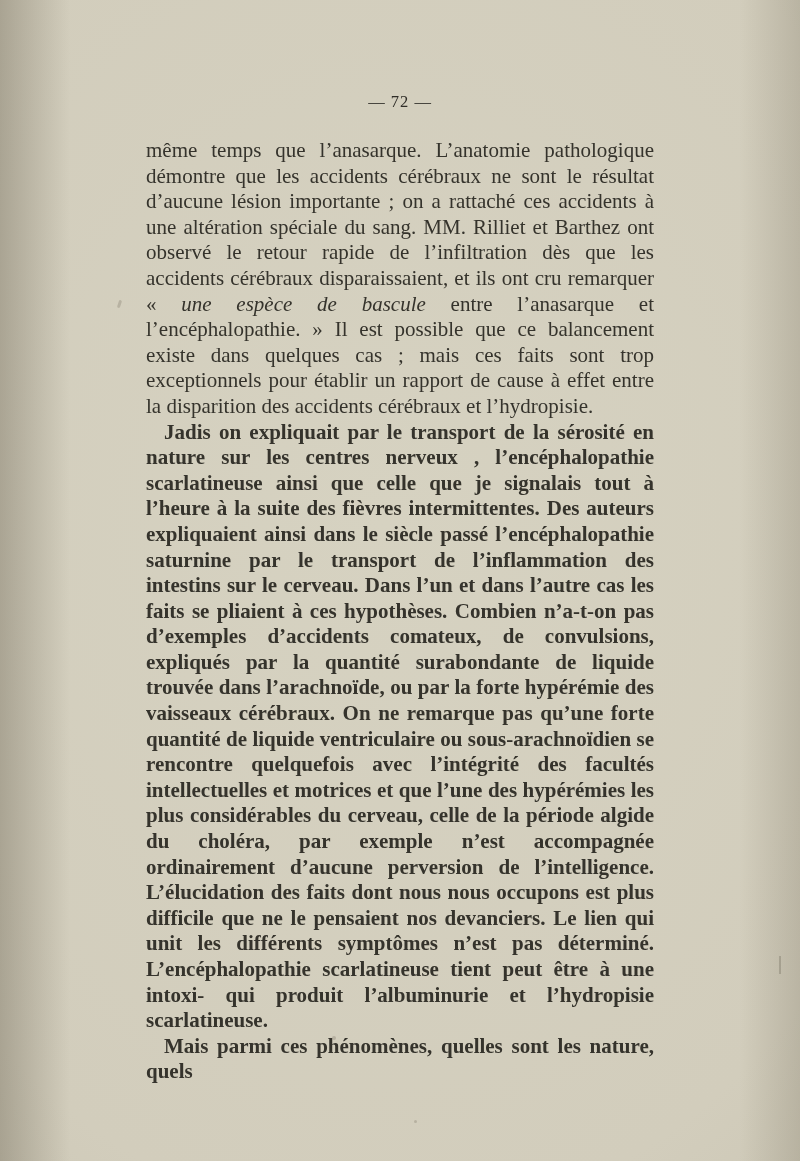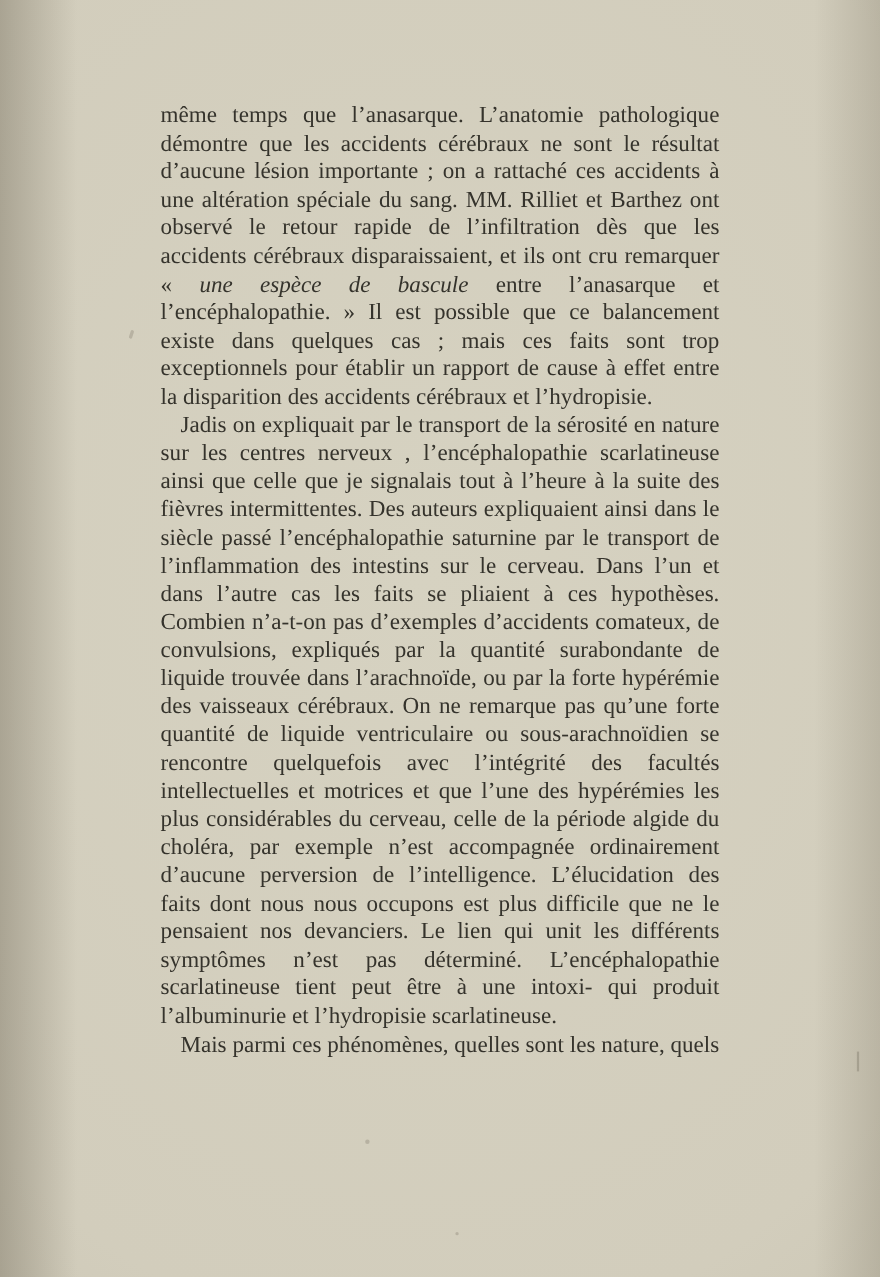--- a/index.html
+++ b/index.html
@@ -60,20 +60,21 @@
     margin: 0;
     font-size: 21px;
     line-height: 25.6px;
     color: #35332c;
     text-align: justify;
     text-justify: inter-word;
     font-family: "Liberation Serif", serif;
   }
   p.body-par.indent {
     text-indent: 18px;
+    font-weight: bold;
   }
   .it {
     font-style: italic;
   }
   
   .fade1 { color: #3a372f; }
   .fade2 { color: #44413a; }
 
   
   .ghost {
@@ -101,20 +102,21 @@
     pointer-events: none;
   }
 </style>
 </head>
 <body>
 
 <div class="page">
 
   <div class="text-block">
 
+    <div class="page-number">— 72 —</div>
 
     <p class="body-par" id="par-1">
       <span>même temps que l’anasarque. L’anatomie pathologique démontre que les accidents cérébraux ne sont le résultat d’aucune lésion importante ; on a rattaché ces accidents à une altération spéciale du sang. MM. Rilliet et Barthez ont observé le retour rapide de l’infiltration dès que les accidents cérébraux disparaissaient, et ils ont cru remarquer « </span><span class="it">une espèce de bascule</span><span> entre l’anasarque et l’encéphalopathie. » Il est possible que ce balancement existe dans quelques cas ; mais ces faits sont trop exceptionnels pour établir un rapport de cause à effet entre la disparition des accidents cérébraux et l’hydropisie.</span>
     </p>
 
     <p class="body-par indent fade1" id="par-2">
       <span>Jadis on expliquait par le transport de la sérosité en nature sur les centres nerveux , l’encéphalopathie scarlatineuse ainsi que celle que je signalais tout à l’heure à la suite des fièvres intermittentes. Des auteurs expliquaient ainsi dans le siècle passé l’encéphalopathie saturnine par le transport de l’inflammation des intestins sur le cerveau. Dans l’un et dans l’autre cas les faits se pliaient à ces hypothèses. Combien n’a-t-on pas d’exemples d’accidents comateux, de convulsions, expliqués par la quantité surabondante de liquide trouvée dans l’arachnoïde, ou par la forte hypérémie des vaisseaux cérébraux. On ne remarque pas qu’une forte quantité de liquide ventriculaire ou sous-arachnoïdien se rencontre quelquefois avec l’intégrité des facultés intellectuelles et motrices et que l’une des hypérémies les plus considérables du cerveau, celle de la période algide du choléra, par exemple n’est accompagnée ordinairement d’aucune perversion de l’intelligence. L’élucidation des faits dont nous nous occupons est plus difficile que ne le pensaient nos devanciers. Le lien qui unit les différents symptômes n’est pas déterminé. L’encéphalopathie scarlatineuse tient peut être à une intoxi- qui produit l’albuminurie et l’hydropisie scarlatineuse.</span>
     </p>
 
     <p class="body-par indent fade2" id="par-3">

